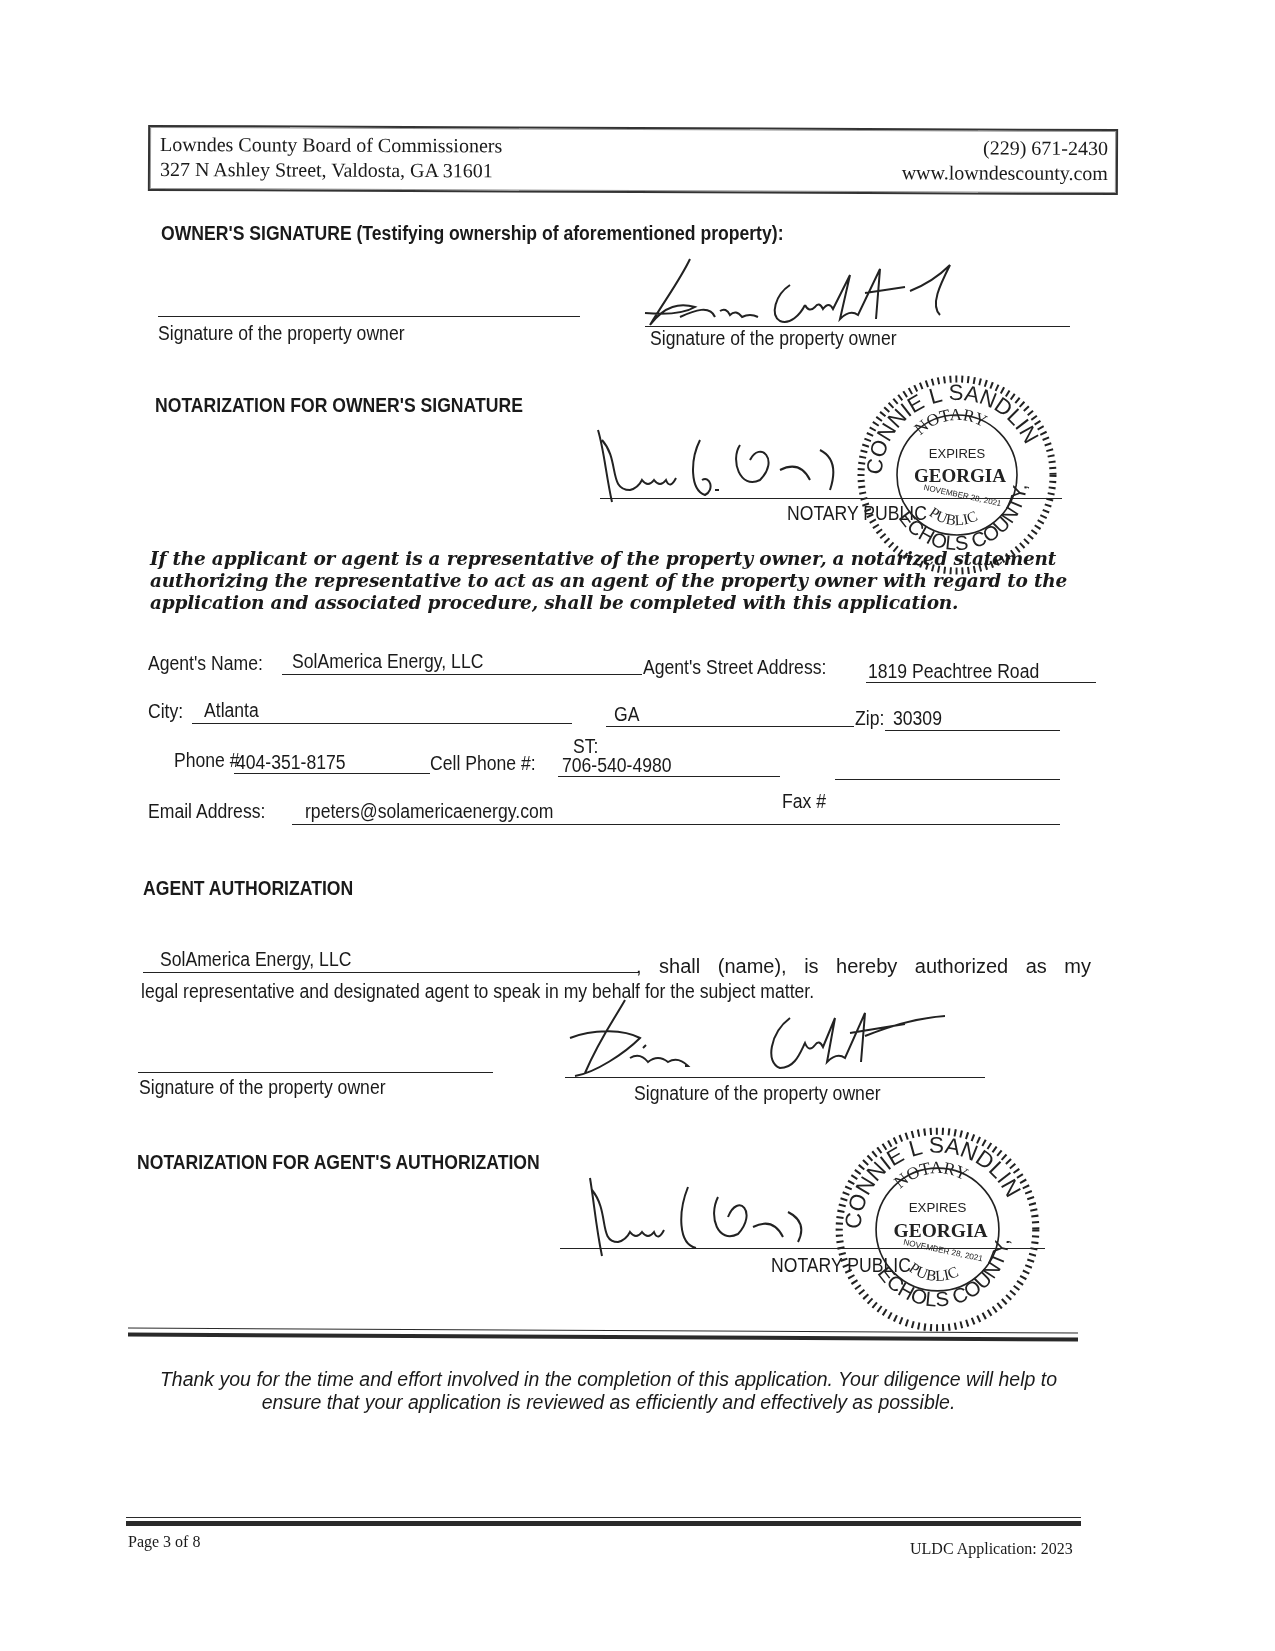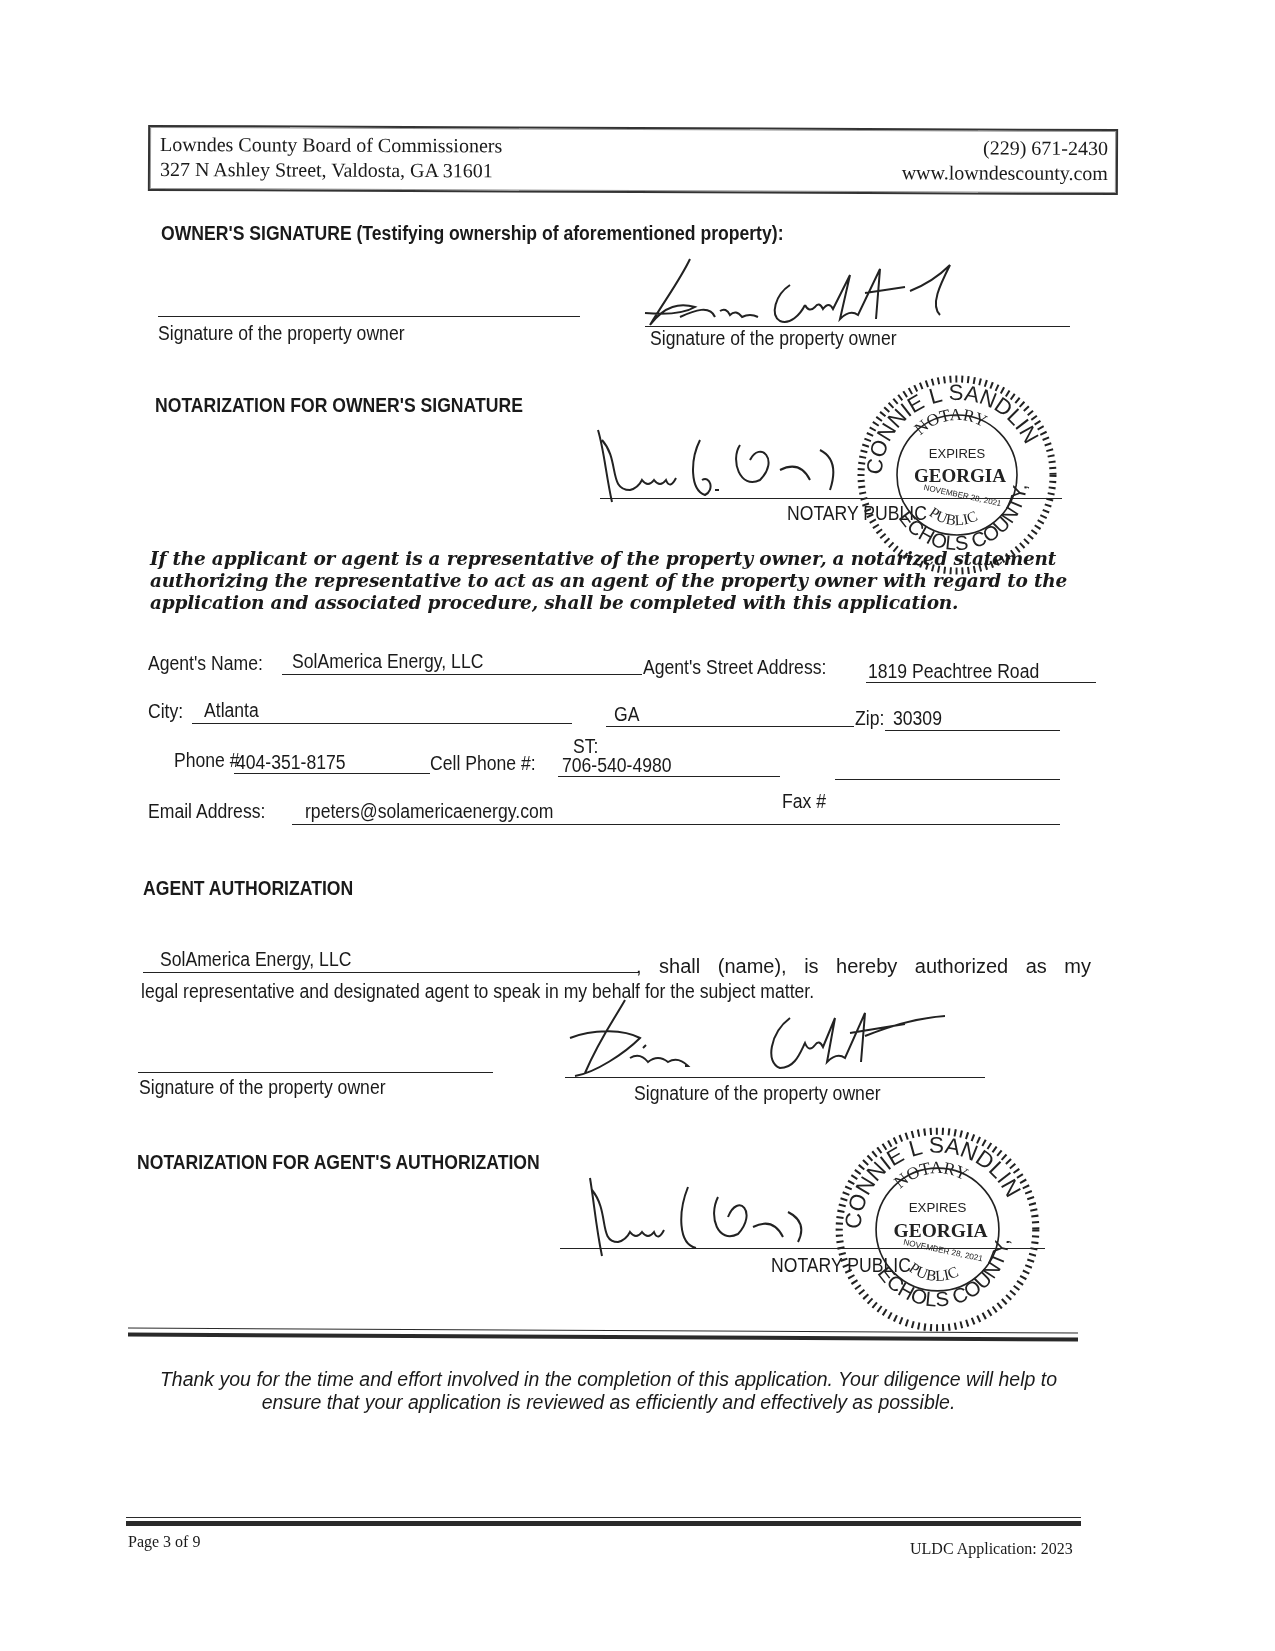--- a/index.html
+++ b/index.html
@@ -173,14 +173,14 @@
   </svg>
 </div>
 
 <div class="abs rule-thin" style="left:128px; top:1330px; width:950px; transform: rotate(0.3deg);"></div>
 <div class="abs rule-thick" style="left:128px; top:1335px; width:950px; transform: rotate(0.3deg);"></div>
 
 <div class="abs closing" style="left:131px; top:1368px; width:955px;">Thank you for the time and effort involved in the completion of this application.  Your diligence will help to ensure that your application is reviewed as efficiently and effectively as possible.</div>
 
 <div class="abs rule-thin" style="left:126px; top:1517px; width:955px;"></div>
 <div class="abs rule-thick" style="left:126px; top:1521px; width:955px; height:5px;"></div>
-<div class="abs footer-txt" style="left:128px; top:1533px;">Page 3 of 9</div>
+<div class="abs footer-txt" style="left:128px; top:1533px;">Page 3 of 8</div>
 <div class="abs footer-txt" style="left:910px; top:1540px;">ULDC Application: 2023</div>
 
 </body></html>

